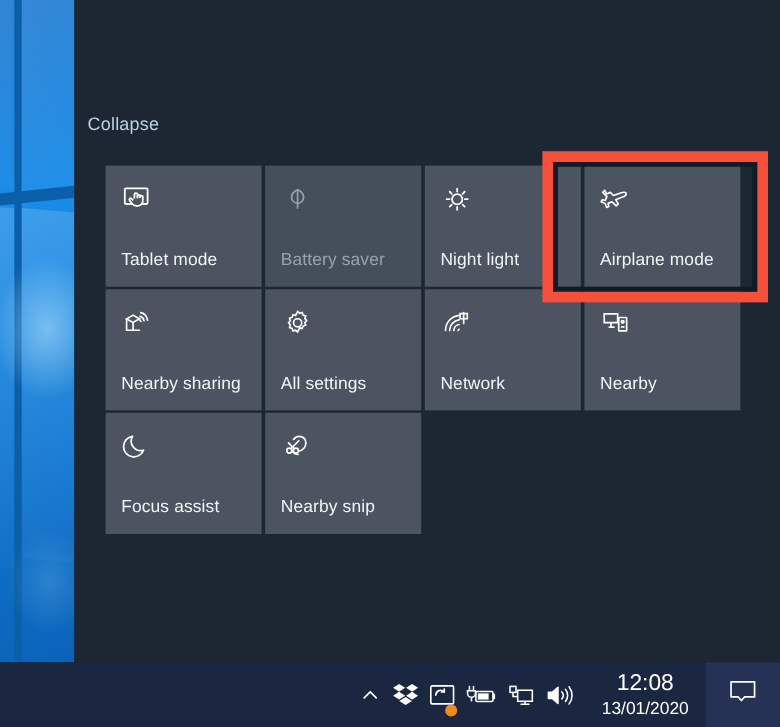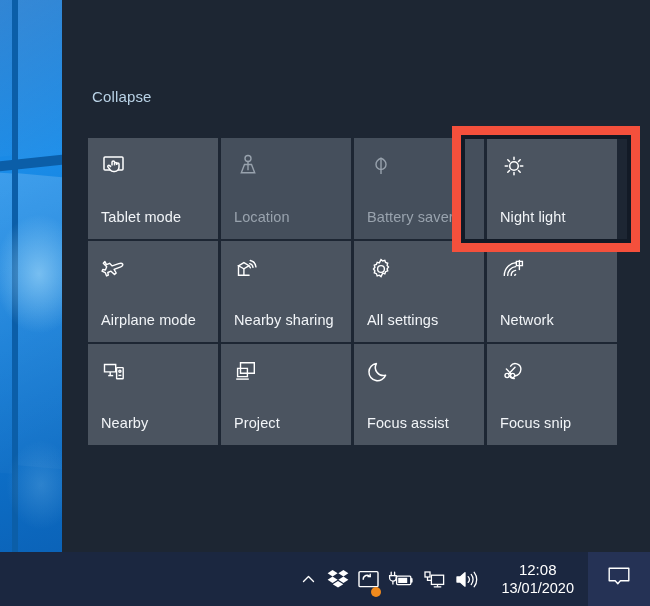--- a/index.html
+++ b/index.html
@@ -49,23 +49,23 @@
     background: #1d2633;
   }
   #ac-inner {
     position: absolute;
     left: 0; top: 0;
     width: 588px; height: 552px;
   }
 
   #collapse-row {
     position: absolute;
-    left: 30px; top: 88px;
+    left: 11px; top: 88px;
     height: 30px;
-    display: flex; align-items: flex-start;
+    display: flex; align-items: center;
   }
   #collapse-link {
     font-size: 15px;
     color: #b9d2e6;
     letter-spacing: 0.15px;
     cursor: pointer;
   }
 
   
   #tile-grid {
@@ -162,21 +162,21 @@
     display: flex;
     flex-direction: column;
     align-items: center;
     justify-content: center;
     height: 54px;
     padding: 0 14px 0 16px;
     color: #ffffff;
     cursor: pointer;
     line-height: 1.28;
   }
-  #clock-time { font-size: 15px; }
+  #clock-time { font-size: 19px; }
   #clock-date { font-size: 14.5px; }
 
   #action-center-button {
     width: 62px; height: 54px;
     display: flex;
     align-items: center;
     justify-content: center;
     background: #253255;
     color: #ffffff;
     cursor: pointer;
@@ -222,30 +222,20 @@
             <svg viewBox="0 0 28 28" fill="none" stroke="currentColor" stroke-width="1.5">
               <rect x="3" y="5" width="19" height="13" rx="1"></rect>
               <path d="M11 13.5v-3.2a1.3 1.3 0 0 1 2.6 0v3.2" fill="#4b5460"></path>
               <path d="M13.6 12.6v-1.1a1.1 1.1 0 0 1 2.2 0v1.1" fill="#4b5460"></path>
               <path d="M15.8 12.9v-.8a1.1 1.1 0 0 1 2.2 0v3.1a4.3 4.3 0 0 1-4.3 4.3h-1.3a4 4 0 0 1-3.1-1.5l-2.3-2.9a1.1 1.1 0 0 1 1.6-1.5l1.4 1.3" fill="#4b5460"></path>
             </svg>
           </span>
           <span class="tile-label">Tablet mode</span>
         </div>
 
-        <div class="tile disabled">
-          <span class="tile-icon">
-            <svg viewBox="0 0 28 28" fill="none" stroke="currentColor" stroke-width="1.4">
-              <circle cx="14" cy="6.5" r="3"></circle>
-              <path d="M14 9.8v8.4"></path>
-              <path d="M10.5 12.5h7l3.2 8.2H7.3z"></path>
-            </svg>
-          </span>
-          <span class="tile-label">Location</span>
-        </div>
 
         <div class="tile disabled">
           <span class="tile-icon">
             <svg viewBox="0 0 28 28" fill="none" stroke="currentColor" stroke-width="1.4">
               <path d="M14 6.2c3.3 1.5 5 3.8 5 6.2a5 5 0 0 1-10 0c0-2.4 1.7-4.7 5-6.2z"></path>
               <path d="M14 6.2V22"></path>
             </svg>
           </span>
           <span class="tile-label">Battery saver</span>
         </div>
@@ -315,30 +305,20 @@
               <path d="M7.2 17.6h5"></path>
               <path d="M9.2 13.9v3.7"></path>
               <rect x="15.6" y="9.6" width="6.6" height="11.2" rx="0.6"></rect>
               <circle cx="18.9" cy="13.2" r="1.1"></circle>
               <path d="M17.4 17.4h3"></path>
             </svg>
           </span>
           <span class="tile-label">Nearby</span>
         </div>
 
-        <div class="tile">
-          <span class="tile-icon">
-            <svg viewBox="0 0 28 28" fill="none" stroke="currentColor" stroke-width="1.4">
-              <path d="M6.5 4.8h13.8v10.4H6.5z"></path>
-              <path d="M3.6 10.4h9.8v8.2H3.6z"></path>
-              <path d="M2.2 21.1h12.6"></path>
-            </svg>
-          </span>
-          <span class="tile-label">Project</span>
-        </div>
 
 
         <div class="tile">
           <span class="tile-icon">
             <svg viewBox="0 0 28 28" fill="none" stroke="currentColor" stroke-width="1.5" stroke-linejoin="round">
               <path d="M18.6 17.2A8 8 0 0 1 9.4 5.6a8.6 8.6 0 1 0 9.2 11.6z"></path>
             </svg>
           </span>
           <span class="tile-label">Focus assist</span>
         </div>
@@ -347,21 +327,21 @@
           <span class="tile-icon">
             <svg viewBox="0 0 28 28" fill="none" stroke="currentColor" stroke-width="1.4" stroke-linecap="round">
               <path d="M10.6 8.2a5.6 5.6 0 0 1 10.3 2.9c0 3.6-2.7 6.4-6.2 6.9"></path>
               <path d="M9.6 17.8a5 5 0 0 0 4.8 2.8"></path>
               <circle cx="7.1" cy="17.5" r="2.1"></circle>
               <circle cx="12.6" cy="17.5" r="2.1"></circle>
               <path d="M8.6 15.9l6.4-6.6"></path>
               <path d="M11.1 15.9L6.4 11"></path>
             </svg>
           </span>
-          <span class="tile-label">Focus snip</span>
+          <span class="tile-label">Nearby snip</span>
         </div>
 
       </div>
     </div>
   </div>
 
   <div id="highlight-box"></div>
 
   <div id="taskbar">
     <div id="taskbar-left-fill"></div>

